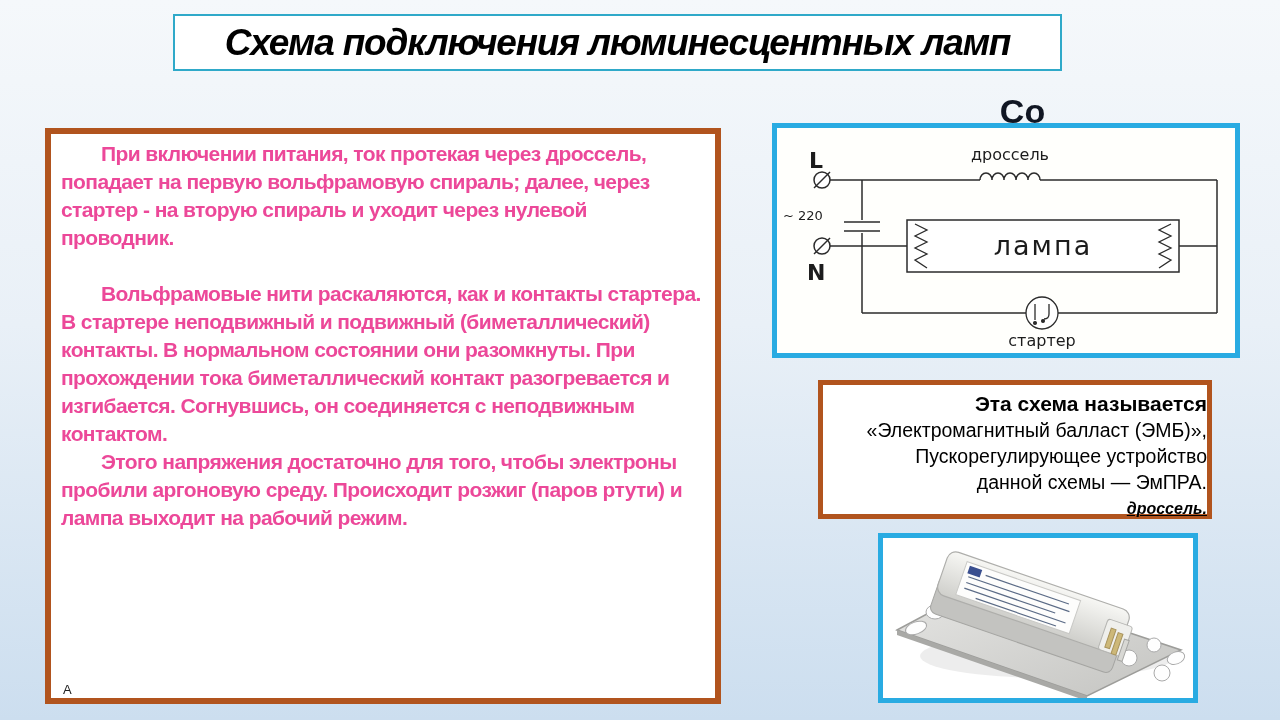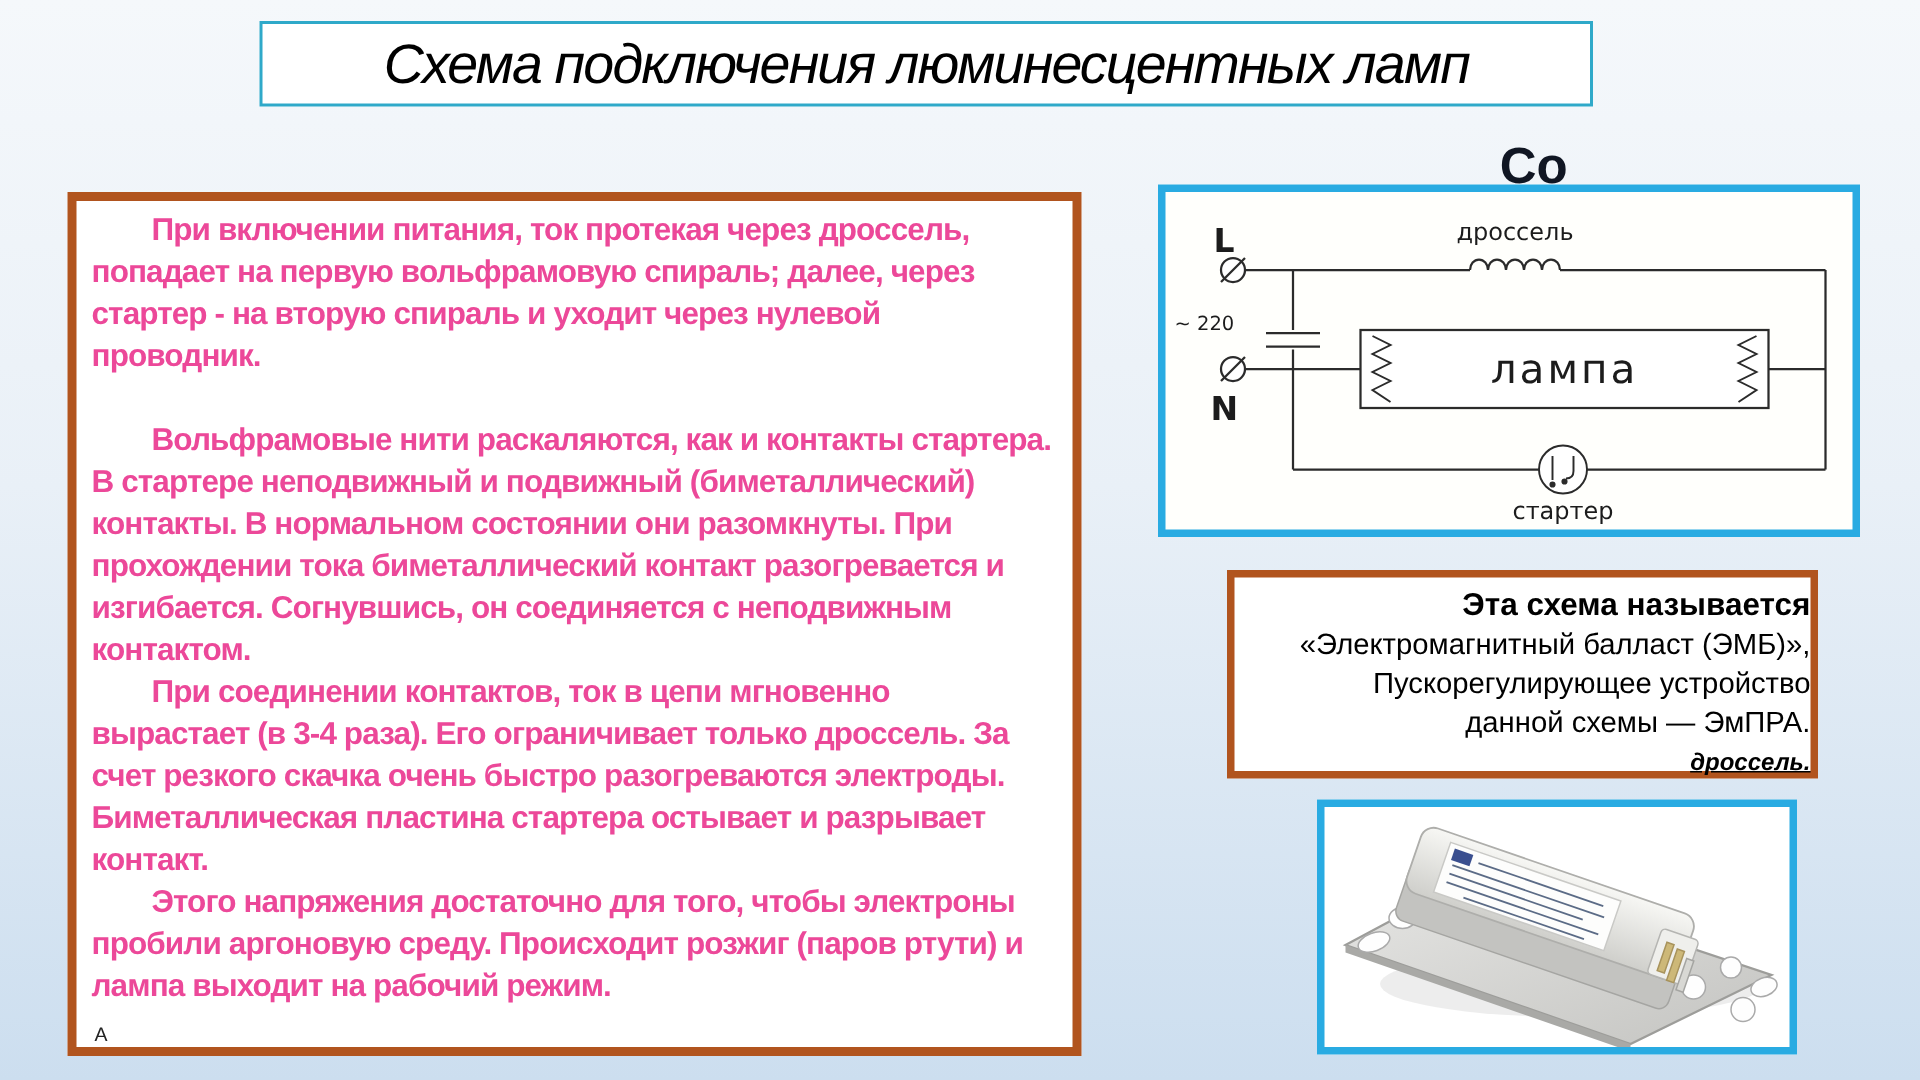--- a/index.html
+++ b/index.html
@@ -8,21 +8,21 @@
     background:linear-gradient(180deg,#f5f8fb 0%,#e9f0f7 45%,#ccdeef 100%);
     font-family:"Liberation Sans",sans-serif; color:#000;
   }
   
   .title-box {
     position:absolute; left:173px; top:14px; width:889px; height:57px;
     background:#fff; border:2px solid #2fa9c9; box-sizing:border-box;
     display:flex; align-items:center; justify-content:center;
   }
   .title-box .title-text {
-    font-size:37px; font-weight:400; font-style:italic; letter-spacing:-1.2px; white-space:nowrap;
+    font-size:37px; font-weight:700; font-style:italic; letter-spacing:-1.2px; white-space:nowrap;
   }
   .subtitle {
     position:absolute; top:92px; left:920px; width:205px; text-align:center;
     font-size:34px; font-weight:700; color:#101623;
     text-decoration:underline; text-decoration-thickness:2px; text-underline-offset:4px;
   }
   
   .text-box {
     position:absolute; left:45px; top:128px; width:676px; height:576px;
     background:#fff; border:6px solid #b1541e; box-sizing:border-box;
@@ -65,21 +65,20 @@
 
   <div class="title-box">
     <span class="title-text">Схема подключения люминесцентных ламп</span>
   </div>
 
   <div class="subtitle">Со стартером</div>
 
   <div class="text-box">
     <p class="gap-after">При включении питания, ток протекая через дроссель, попадает на первую вольфрамовую спираль; далее, через стартер - на вторую спираль и уходит через нулевой проводник.</p>
     <p>Вольфрамовые нити раскаляются, как и контакты стартера. В стартере неподвижный и подвижный (биметаллический) контакты. В нормальном состоянии они разомкнуты. При прохождении тока биметаллический контакт разогревается и изгибается. Согнувшись, он соединяется с неподвижным контактом.</p>
-    <p>При соединении контактов, ток в цепи мгновенно вырастает (в 3-4 раза). Его ограничивает только дроссель. За счет резкого скачка очень быстро разогреваются электроды. Биметаллическая пластина стартера остывает и разрывает контакт.</p>
     <p>Этого напряжения достаточно для того, чтобы электроны пробили аргоновую среду. Происходит розжиг (паров ртути) и лампа выходит на рабочий режим.</p>
     <span class="footnote">А</span>
   </div>
 
   <div class="diagram-box">
     <svg width="458" height="225" viewBox="0 0 458 225">
       <g stroke="#2b2b2b" stroke-width="1.5" fill="none">
 
         <line x1="53" y1="52" x2="203" y2="52"></line>
         <path d="M203,52 a6,7 0 1 1 12,0 a6,7 0 1 1 12,0 a6,7 0 1 1 12,0 a6,7 0 1 1 12,0 a6,7 0 1 1 12,0"></path>

